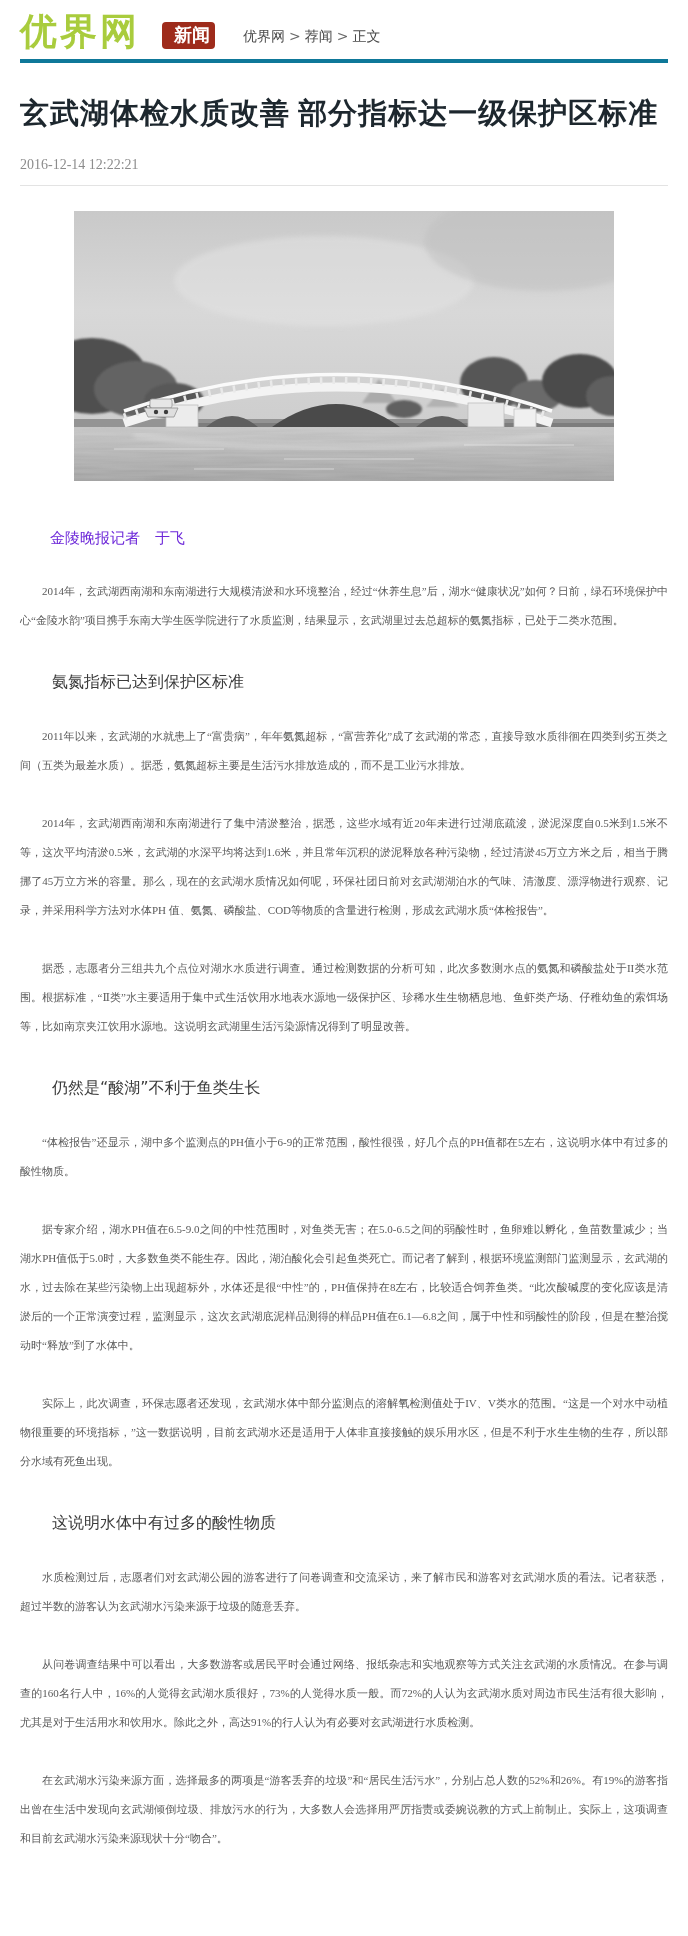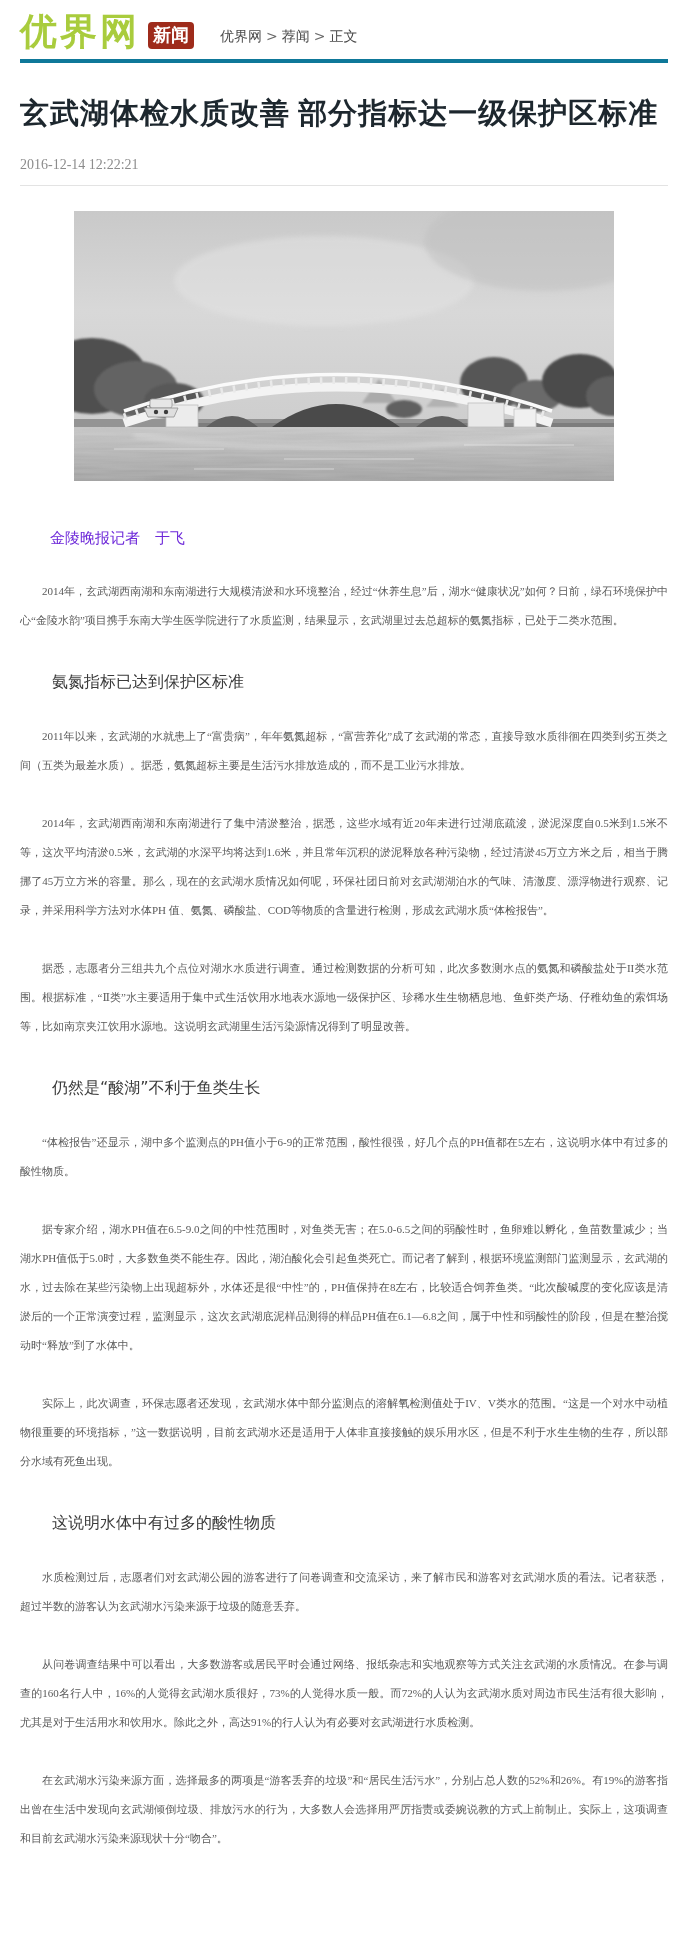--- a/index.html
+++ b/index.html
@@ -20,50 +20,50 @@
     font-family:"Liberation Serif","DejaVu Serif",serif;
     color:var(--body-gray);
   }
   .page{
     padding:10px 20px 40px 20px;
   }
   
   .site-header{
     display:flex;
     align-items:flex-end;
-    gap:8px;
+    gap:22px;
     padding-top:2px;
   }
   .logo{
     font-family:"DejaVu Sans","Liberation Sans",sans-serif;
     font-size:37px;
     line-height:40px;
     font-weight:bold;
     color:var(--logo-green);
     letter-spacing:3px;
     cursor:pointer;
   }
   .channel-badge{
     display:inline-block;
     background:var(--badge-red);
     color:#ffffff;
     font-family:"DejaVu Sans","Liberation Sans",sans-serif;
     font-size:18px;
     font-weight:bold;
     line-height:1;
-    padding:4px 5px 5px 5px;
+    padding:4px 5px 5px 12px;
     border-radius:4px;
     margin-bottom:3px;
     cursor:pointer;
   }
   .breadcrumb{
     font-family:"DejaVu Sans","Liberation Sans",sans-serif;
     font-size:14px;
     color:#4a4a4a;
-    margin-left:18px;
+    margin-left:6px;
     margin-bottom:6px;
     white-space:nowrap;
   }
   .breadcrumb .crumb-link{cursor:pointer;}
   .breadcrumb .sep{margin:0 4px;color:#6a6a6a;}
   .teal-rule{
     height:4px;
     background:var(--rule-teal);
     margin-top:7px;
   }

